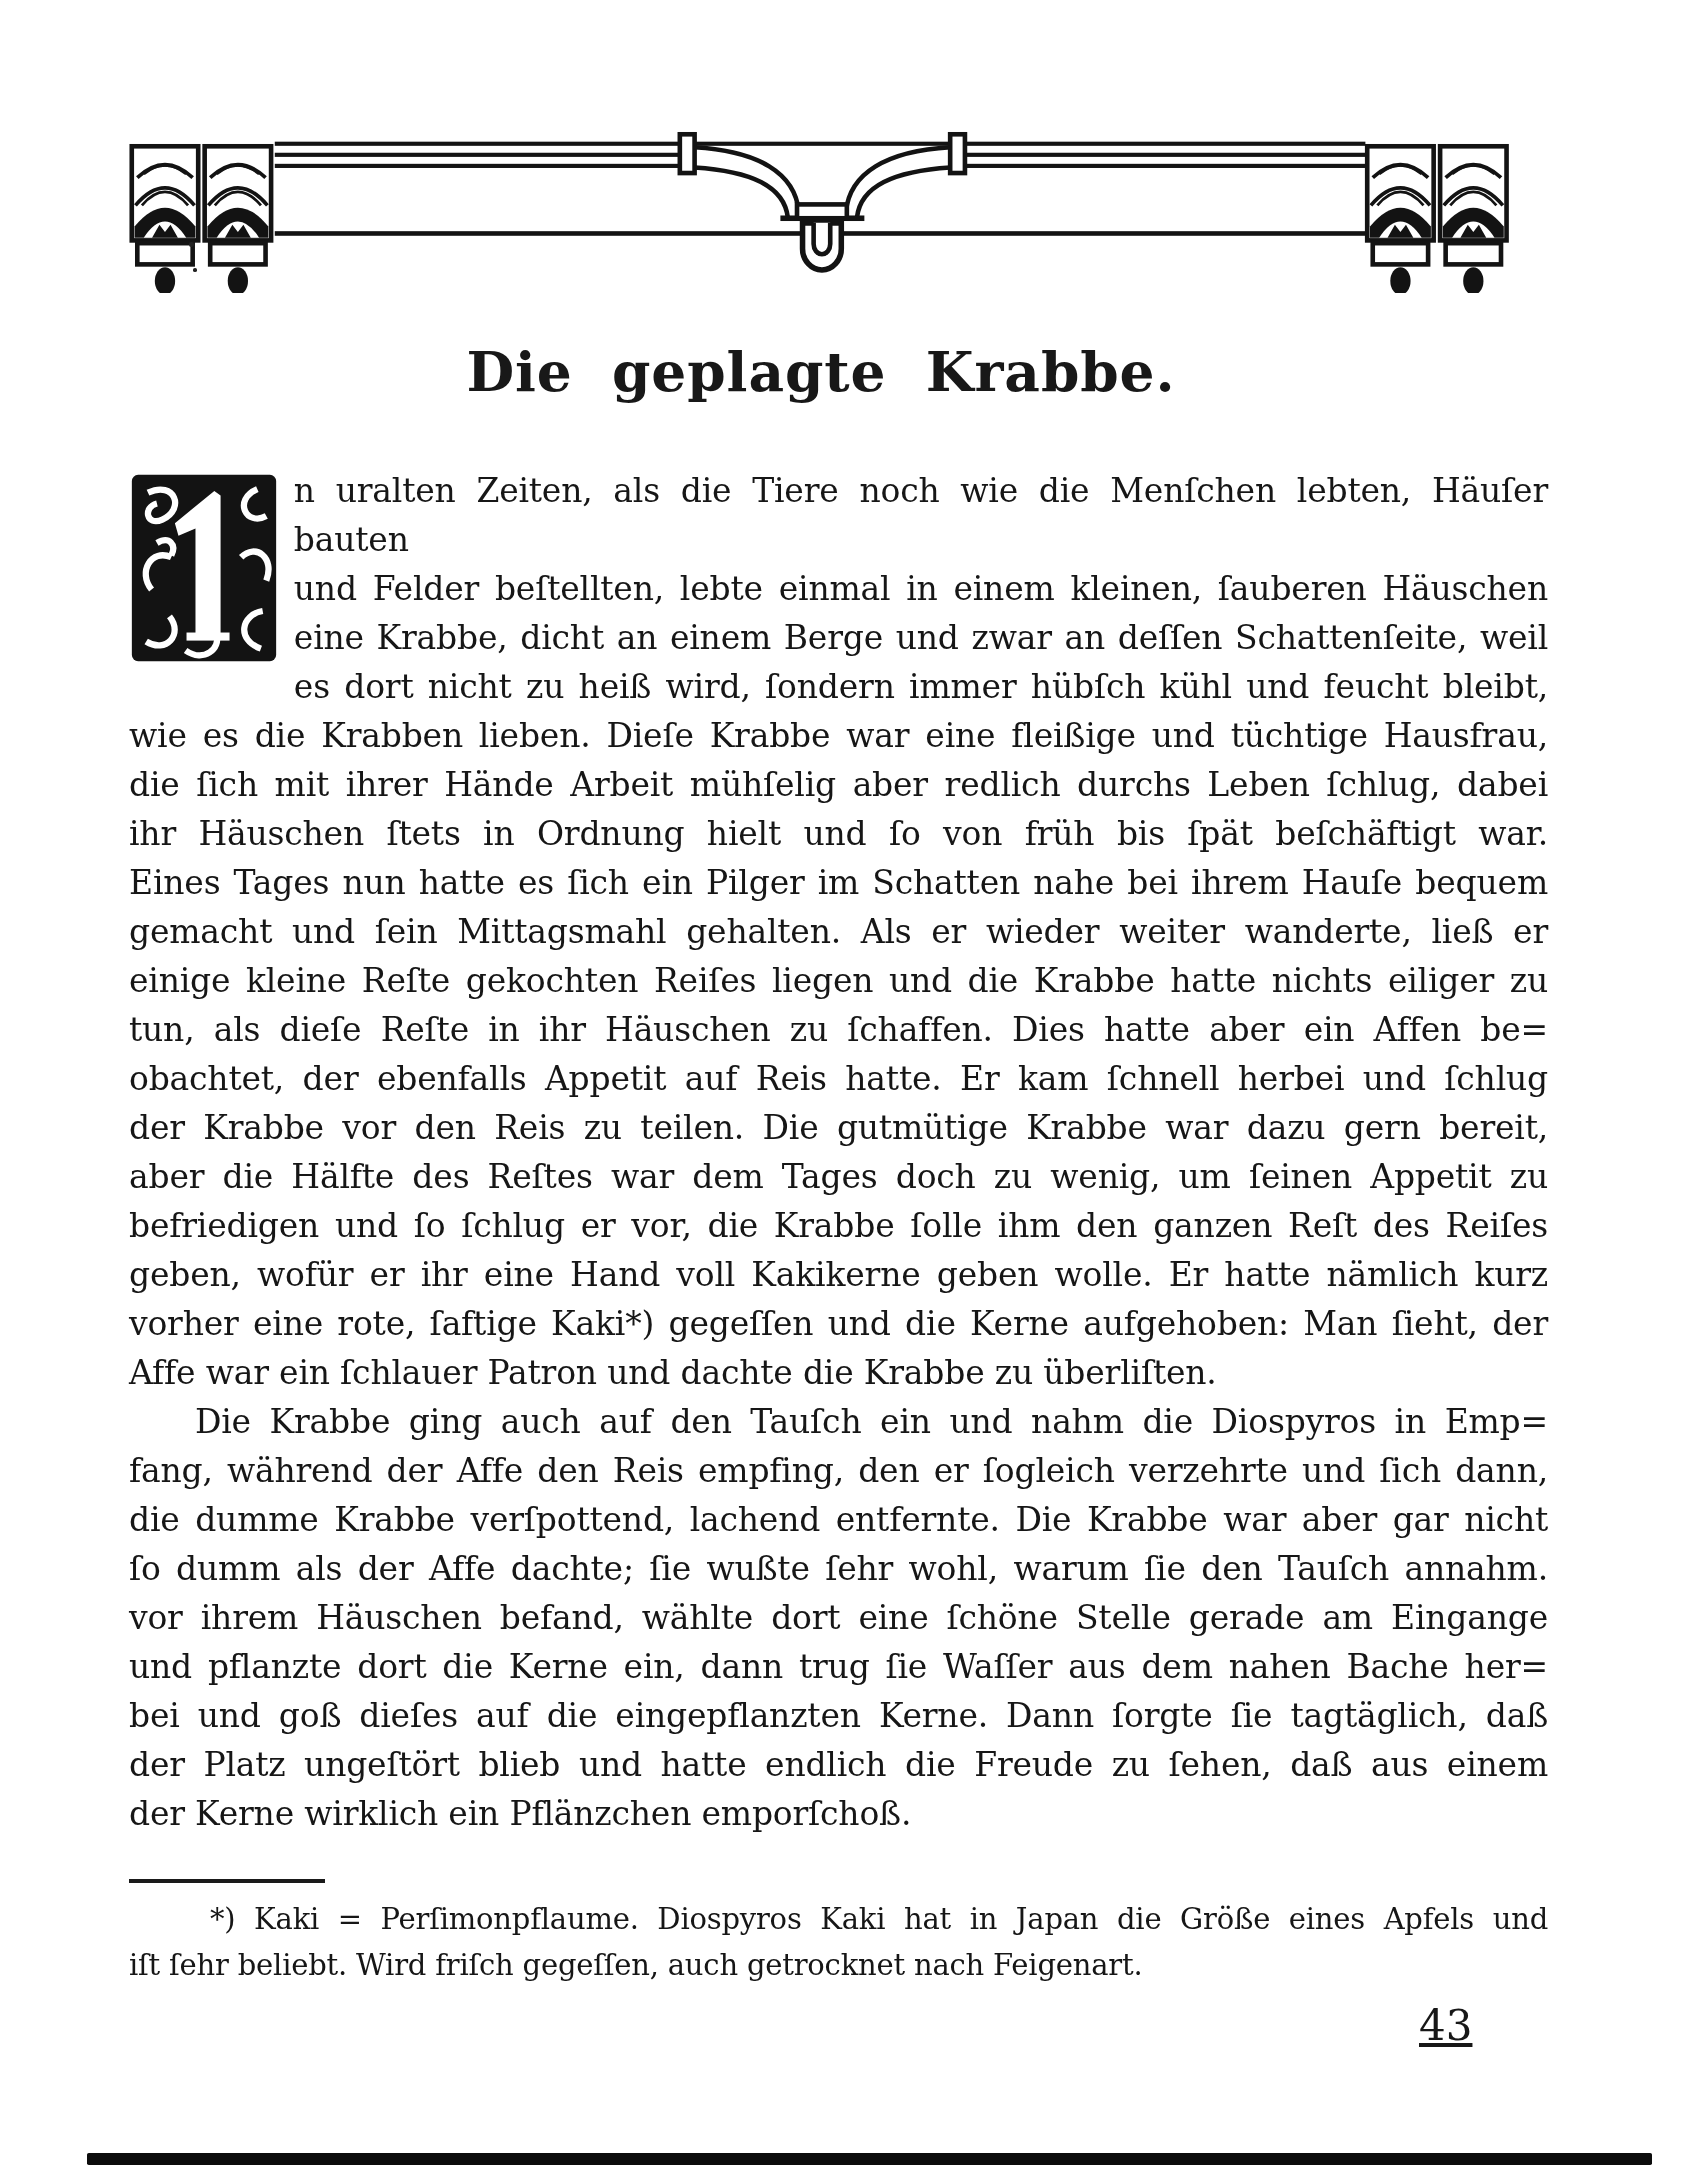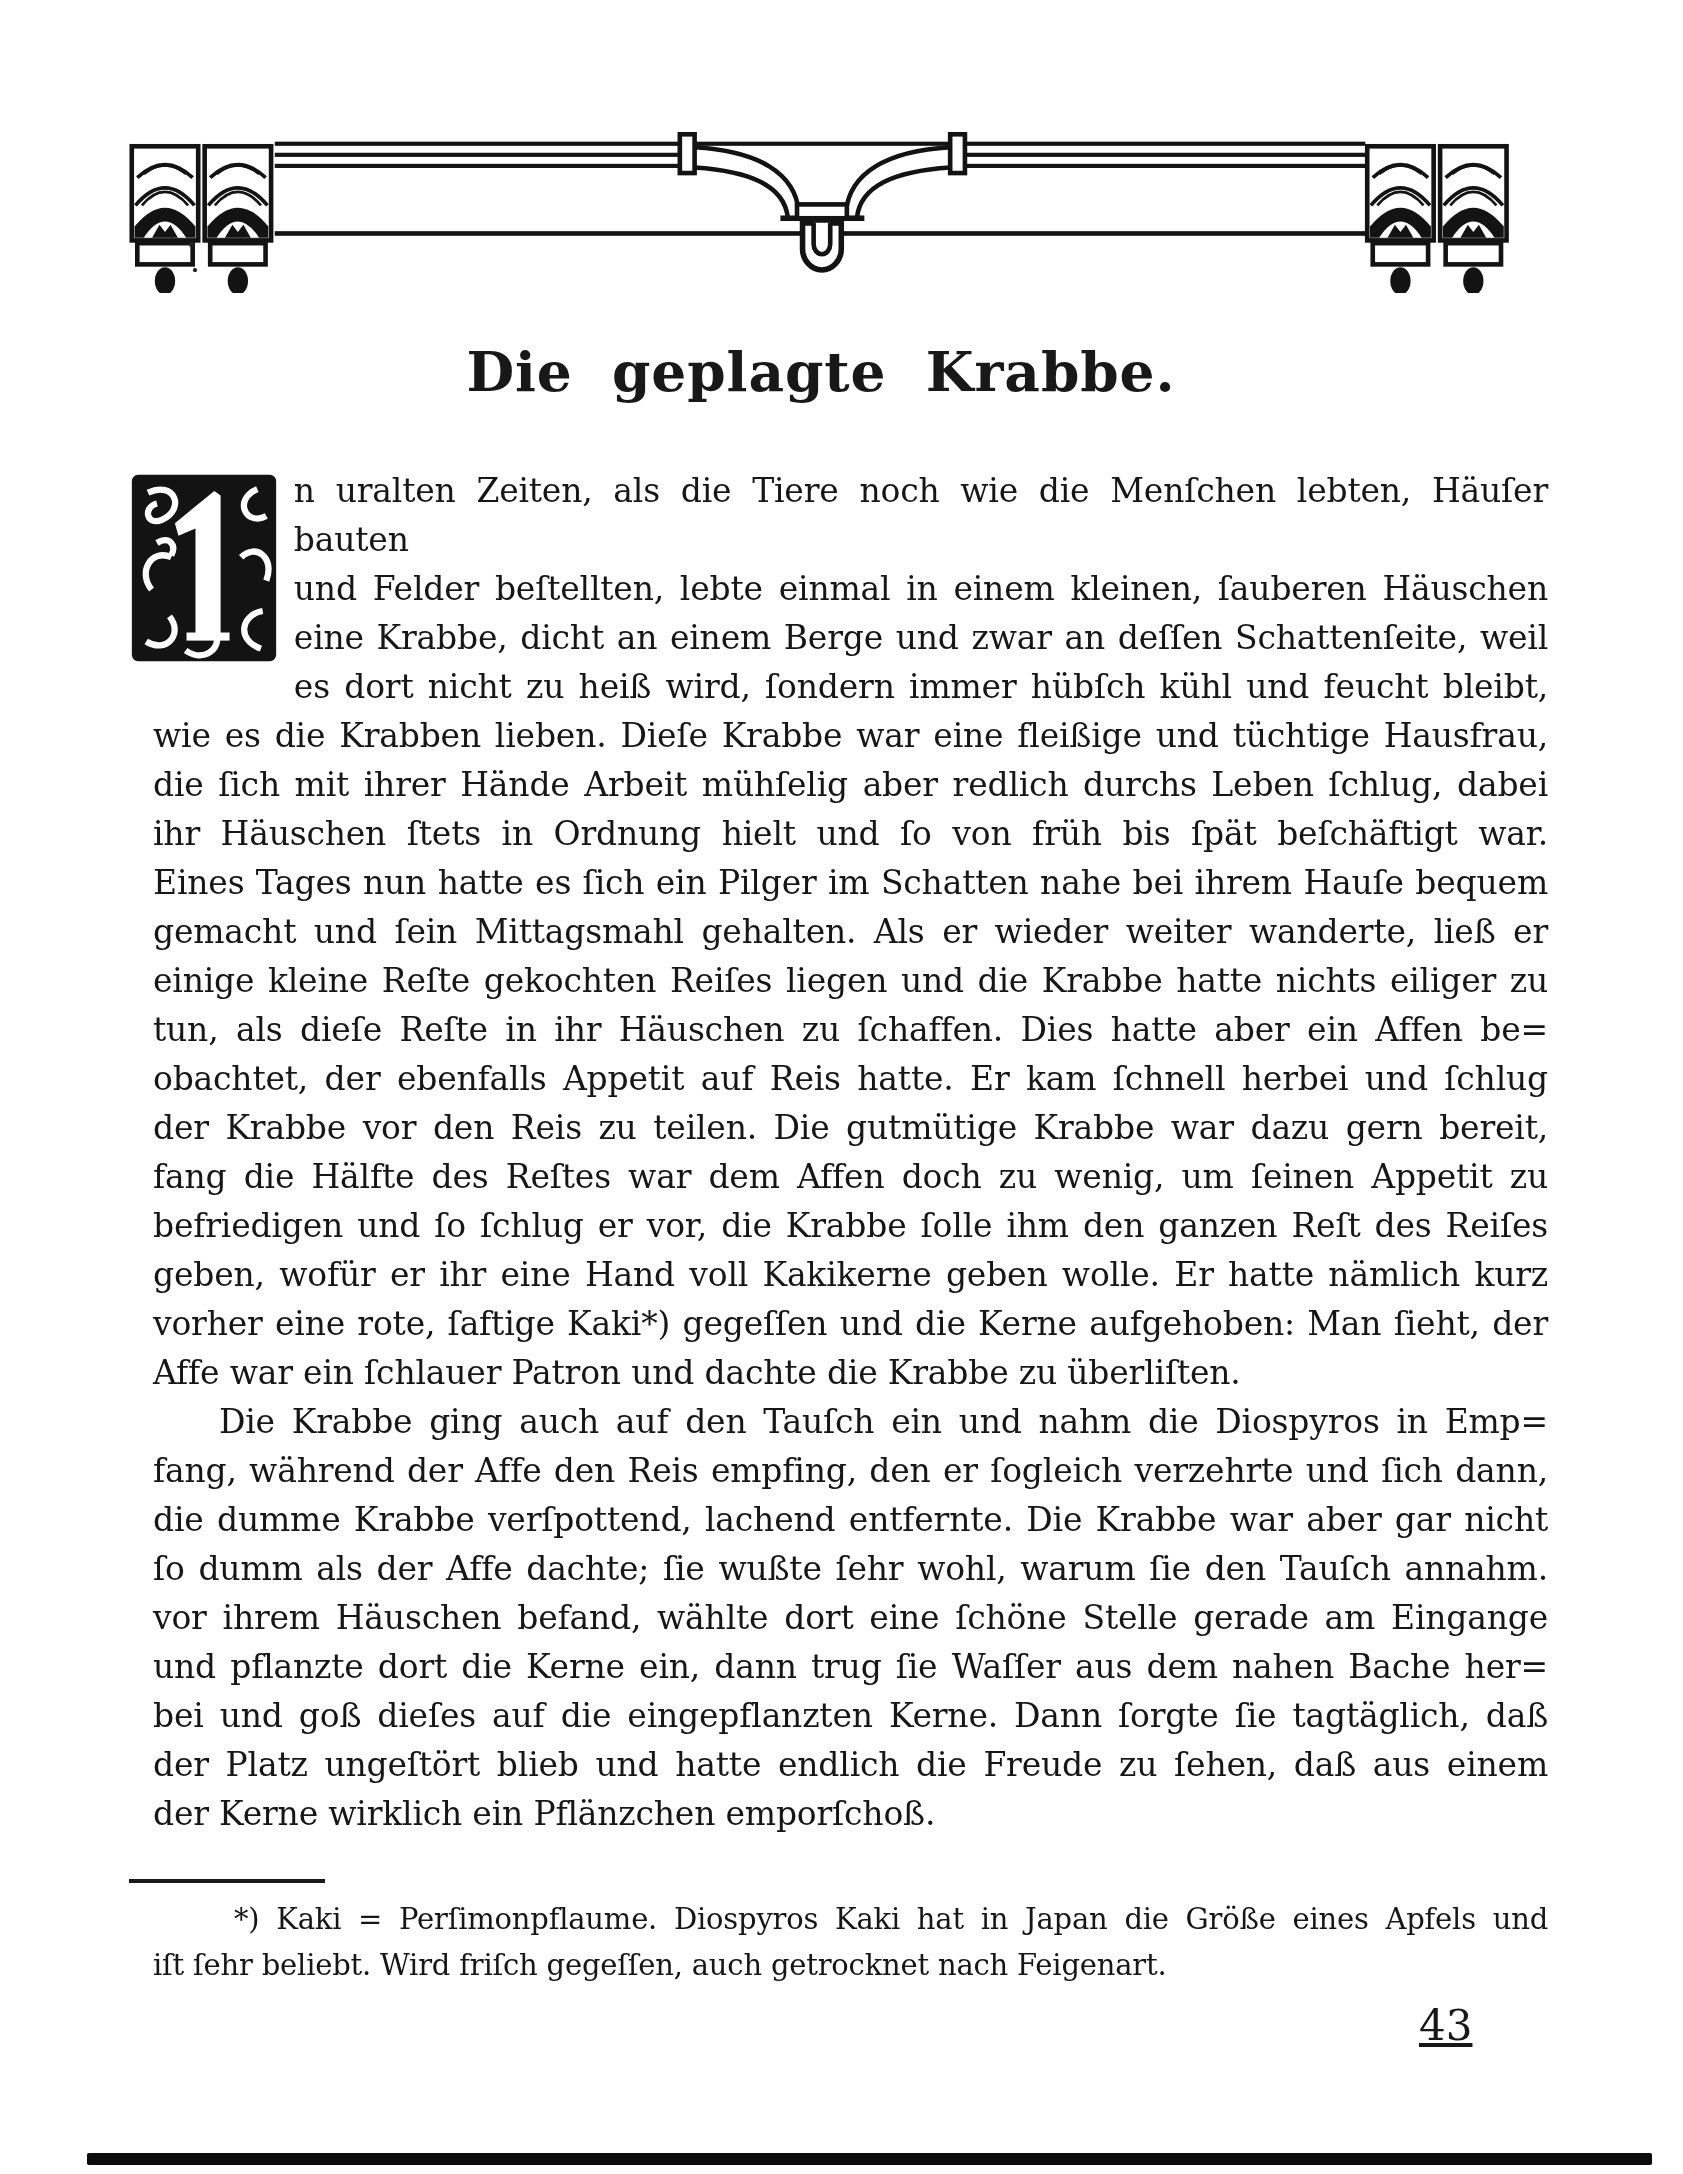--- a/index.html
+++ b/index.html
@@ -15,21 +15,21 @@
   .title{
     position:absolute;left:129px;top:321px;width:1384px;
     text-align:center;font-size:55px;font-weight:bold;line-height:102px;
     word-spacing:0.35em;letter-spacing:0.9px;color:#181818;
   }
   
   .body-text{
     position:absolute;left:129px;top:466px;width:1419px;
     font-size:33px;line-height:49px;letter-spacing:-0.2px;color:#161616;
   }
-  .line{text-align:justify;text-align-last:justify;margin-left:24px;}
+  .line{text-align:justify;text-align-last:justify;}
   .line.last{text-align-last:left;}
   .line.indent{text-indent:59px;}
   .dropcap{
     float:left;width:150px;height:190px;margin:6.5px 14.8px 5.5px 0;
   }
   .para{margin:0;}
   #para2 .line.indent{text-indent:66px;}
   
   .footnote-rule{
     width:196px;height:3.7px;background:#1a1a1a;margin-top:41px;
@@ -133,21 +133,21 @@
         <div class="line">es dort nicht zu heiß wird, ſondern immer hübſch kühl und feucht bleibt,</div>
         <div class="line">wie es die Krabben lieben.  Dieſe Krabbe war eine fleißige und tüchtige Hausfrau,</div>
         <div class="line">die ſich mit ihrer Hände Arbeit mühſelig aber redlich durchs Leben ſchlug, dabei</div>
         <div class="line">ihr Häuschen ſtets in Ordnung hielt und ſo von früh bis ſpät beſchäftigt war.</div>
         <div class="line">Eines Tages nun hatte es ſich ein Pilger im Schatten nahe bei ihrem Hauſe bequem</div>
         <div class="line">gemacht und ſein Mittagsmahl gehalten.  Als er wieder weiter wanderte, ließ er</div>
         <div class="line">einige kleine Reſte gekochten Reiſes liegen und die Krabbe hatte nichts eiliger zu</div>
         <div class="line">tun, als dieſe Reſte in ihr Häuschen zu ſchaffen.  Dies hatte aber ein Affen be=</div>
         <div class="line">obachtet, der ebenfalls Appetit auf Reis hatte.  Er kam ſchnell herbei und ſchlug</div>
         <div class="line">der Krabbe vor den Reis zu teilen.  Die gutmütige Krabbe war dazu gern bereit,</div>
-        <div class="line">fang die Hälfte des Reſtes war dem Affen doch zu wenig, um ſeinen Appetit zu</div>
+        <div class="line">aber die Hälfte des Reſtes war dem Tages doch zu wenig, um ſeinen Appetit zu</div>
         <div class="line">befriedigen und ſo ſchlug er vor, die Krabbe ſolle ihm den ganzen Reſt des Reiſes</div>
         <div class="line">geben, wofür er ihr eine Hand voll Kakikerne geben wolle.  Er hatte nämlich kurz</div>
         <div class="line">vorher eine rote, ſaftige Kaki*) gegeſſen und die Kerne aufgehoben: Man ſieht, der</div>
         <div class="line last">Affe war ein ſchlauer Patron und dachte die Krabbe zu überliſten.</div>
       </div>
 
     <div class="para" id="para2">
 
     <div class="line indent">Die Krabbe ging auch auf den Tauſch ein und nahm die Diospyros in Emp=</div>
         <div class="line">fang, während der Affe den Reis empfing, den er ſogleich verzehrte und ſich dann,</div>

